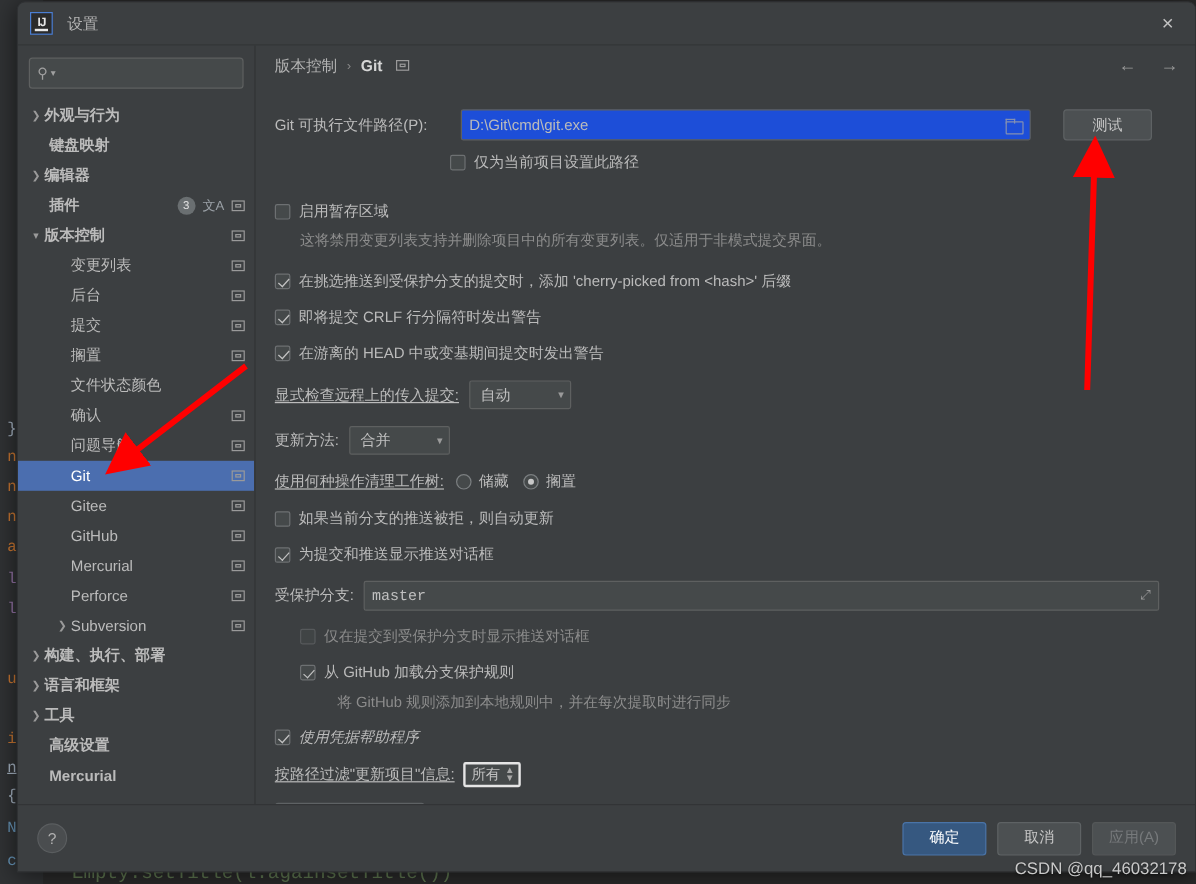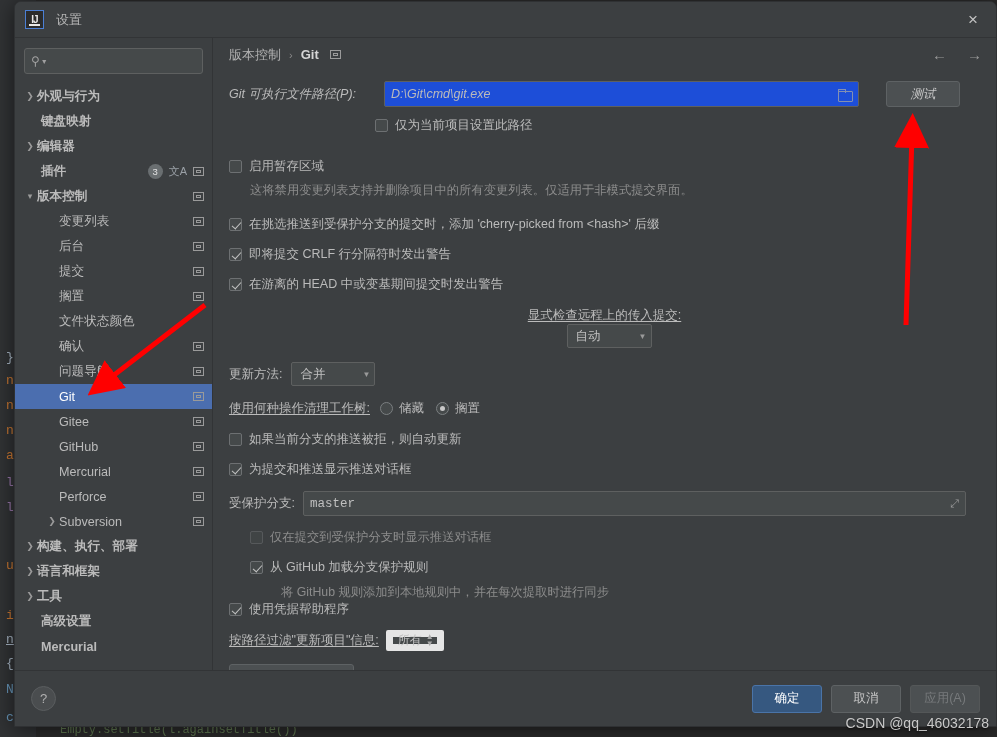--- a/index.html
+++ b/index.html
@@ -25,21 +25,21 @@
     position: absolute;
     left: 6px;
     font-family: "Liberation Mono", "DejaVu Sans Mono", monospace;
     font-size: 13px;
     white-space: pre;
     color: #a9b7c6;
   }
   .bottom-code {
     position: absolute; left: 60px; bottom: 0px;
     font-family: "Liberation Mono", "DejaVu Sans Mono", monospace;
-    font-size: 12px; color: #6a8759;
+    font-size: 16px; color: #6a8759;
     white-space: pre; opacity: .85;
   }
 
   
   #dialog {
     position: absolute;
     left: 14px; top: 1px;
     width: 983px; height: 726px;
     background: #3c3f41;
     border: 1px solid #2f3133;
@@ -221,21 +221,21 @@
   }
 
   .combo {
     background: #45494a; border: 1px solid #5e6060; border-radius: 2px;
     height: 24px; display: inline-flex; align-items: center;
     padding: 0 4px 0 8px; color: #c0c0c0; font-size: 12.5px; cursor: pointer;
     min-width: 84px; justify-content: space-between;
   }
   .combo .caret { font-size: 8px; color: #9a9a9a; margin-left: 12px; }
   .spinner {
-    background: #45494a; border: 7px solid #e5e5e5; border-radius: 2px;
+    background: #45494a; border: 2px solid #e5e5e5; border-radius: 2px;
     height: 21px; display: inline-flex; align-items: center;
     padding: 0 3px 0 5px; color: #c0c0c0; font-size: 12px; cursor: pointer;
   }
   .spinner .updown { font-size: 8px; line-height: .85; margin-left: 4px; color: #a8a8a8;
     display: flex; flex-direction: column; }
 
   .hint { color: #8c8c8c; font-size: 12.3px; }
 
   .bigfield {
     background: #45494a; border: 1px solid #5e6060; border-radius: 2px;
@@ -464,21 +464,21 @@
         <span class="crumb cur">Git</span>
         <span class="copy-icon"></span>
         <div id="nav-arrows">
           <span>←</span>
           <span>→</span>
         </div>
       </div>
 
       <div id="content">
 
-        <div class="row" style="margin-top:2px;font-style:italic;">
+        <div class="row" style="margin-top:12px;">
           <span class="lbl" style="width:155px;">Git 可执行文件路径(P):</span>
           <div class="textfield" style="width:475px;">
             <span class="fld-val">D:\Git\cmd\git.exe</span>
             <span class="folder-icon"></span>
           </div>
           <div class="btn" style="margin-left:27px;width:74px;">测试</div>
         </div>
 
         <div class="row" style="margin-top:10px;padding-left:146px;">
           <span class="cb"></span>
@@ -499,21 +499,21 @@
         </div>
         <div class="row" style="margin-top:13px;">
           <span class="cb on"></span>
           <span class="lbl">即将提交 CRLF 行分隔符时发出警告</span>
         </div>
         <div class="row" style="margin-top:13px;text-align:center;">
           <span class="cb on"></span>
           <span class="lbl">在游离的 HEAD 中或变基期间提交时发出警告</span>
         </div>
 
-        <div class="row" style="margin-top:14px;flex-direction:column;">
+        <div class="row" style="margin-top:14px;">
           <span class="lbl uline">显式检查远程上的传入提交:</span>
           <span class="combo" style="margin-left:9px;width:85px;">
             <span>自动</span>
             <span class="caret">▼</span>
           </span>
         </div>
 
         <div class="row" style="margin-top:14px;">
           <span class="lbl">更新方法:</span>
           <span class="combo" style="margin-left:9px;width:80px;">
@@ -554,21 +554,21 @@
         </div>
 
         <div class="row" style="margin-top:13px;padding-left:21px;">
           <span class="cb on"></span>
           <span class="lbl">从 GitHub 加载分支保护规则</span>
         </div>
         <div class="row" style="margin-top:8px;padding-left:52px;">
           <span class="hint">将 GitHub 规则添加到本地规则中，并在每次提取时进行同步</span>
         </div>
 
-        <div class="row" style="margin-top:0;">
+        <div class="row" style="margin-top:12px;font-style:italic;">
           <span class="cb on"></span>
           <span class="lbl">使用凭据帮助程序</span>
         </div>
 
         <div class="row" style="margin-top:12px;">
           <span class="lbl uline">按路径过滤"更新项目"信息:</span>
           <span class="spinner" style="margin-left:7px;">
             <span>所有</span>
             <span class="updown">
                 <span>▲</span>

